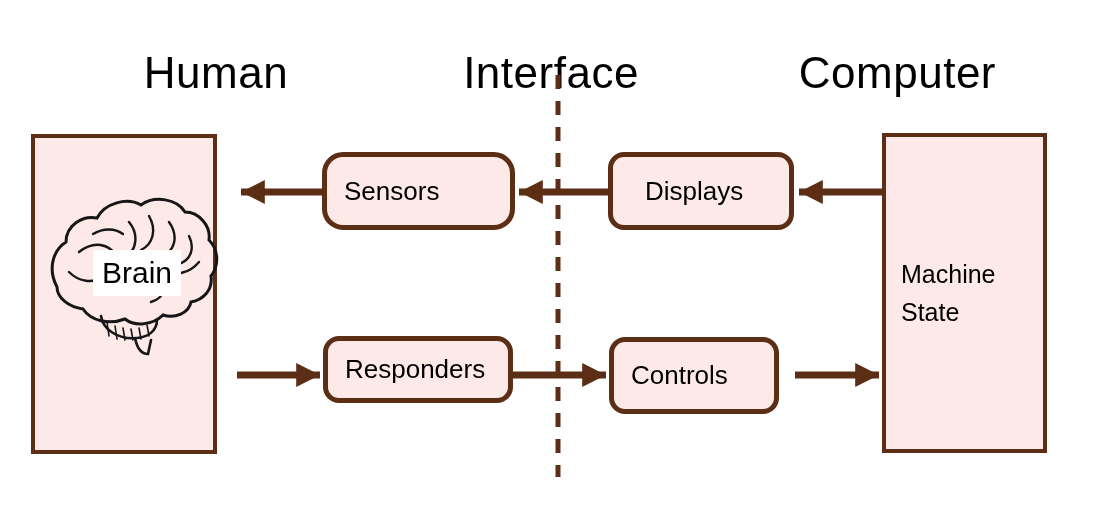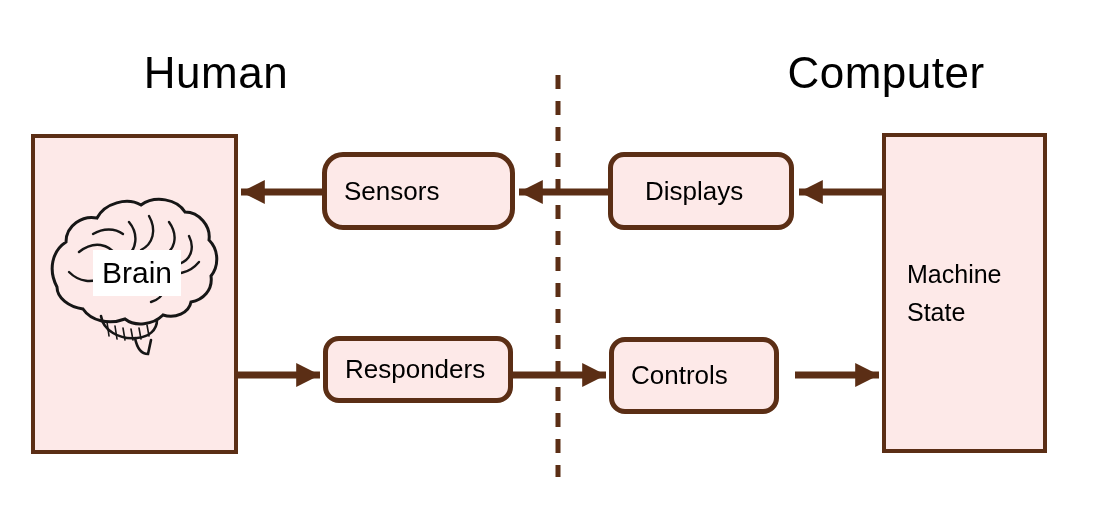--- a/index.html
+++ b/index.html
@@ -18,36 +18,36 @@
   }
   .col-title{
     position:absolute;top:28px;width:220px;height:42px;
     line-height:42px;text-align:center;
     font-size:44px;color:var(--ink,#000);
     letter-spacing:0.5px;
     margin-top:24px;
   }
   #title-human{left:106px;}
   #title-interface{left:441px;}
-  #title-computer{left:776px;}
+  #title-computer{left:776px;text-align:right;}
 
   .gfx{position:absolute;left:0;top:0;z-index:1;}
   .dash-line{stroke:var(--brown,#5B2E15);stroke-width:5;stroke-dasharray:14 12;}
   .arrow-line{stroke:var(--brown,#5B2E15);stroke-width:7;}
   .ah{fill:var(--brown,#5B2E15);}
 
   .big-box{
     position:absolute;z-index:2;box-sizing:border-box;
     background:var(--pink,#FDE9E8);
     border:4px solid var(--brown,#5B2E15);
   }
-  #human-box{left:31px;top:134px;width:207px;height:320px;}
+  #human-box{left:31px;top:134px;width:186px;height:320px;}
   #machine-box{left:882px;top:133px;width:165px;height:320px;display:flex;align-items:center;}
   .machine-label{
-    padding-left:21px;width:130px;
+    padding-left:15px;width:130px;
     font-size:25px;line-height:38px;color:var(--ink,#000);
   }
   .brain-art{position:absolute;left:2px;top:52px;}
   .brain-label{
     position:absolute;left:58px;top:112px;width:88px;height:46px;
     background:#fff;display:flex;align-items:center;justify-content:center;
     font-size:30px;color:var(--ink,#000);z-index:3;
   }
   .pill{
     position:absolute;z-index:2;box-sizing:border-box;
@@ -62,20 +62,21 @@
   #displays-box{left:608px;top:152px;width:186px;height:78px;padding-left:32px;}
   #responders-box{left:323px;top:336px;width:190px;height:67px;}
   #controls-box{left:609px;top:337px;width:170px;height:77px;}
 </style>
 </head>
 <body>
 
 <div class="canvas">
 
   <div class="col-title" id="title-human">Human</div>
+  <div class="col-title" id="title-interface">Interface</div>
   <div class="col-title" id="title-computer">Computer</div>
 
   <svg class="gfx" width="1114" height="505" viewBox="0 0 1114 505">
     <defs>
       <marker id="arrow" viewBox="0 0 10 10" markerWidth="3.4" markerHeight="3.6" refX="10" refY="5" orient="auto">
         <path d="M0,0 L10,5 L0,10 Z" class="ah"></path>
       </marker>
     </defs>
 
     <line class="dash-line" x1="558" y1="75" x2="558" y2="477"></line>

